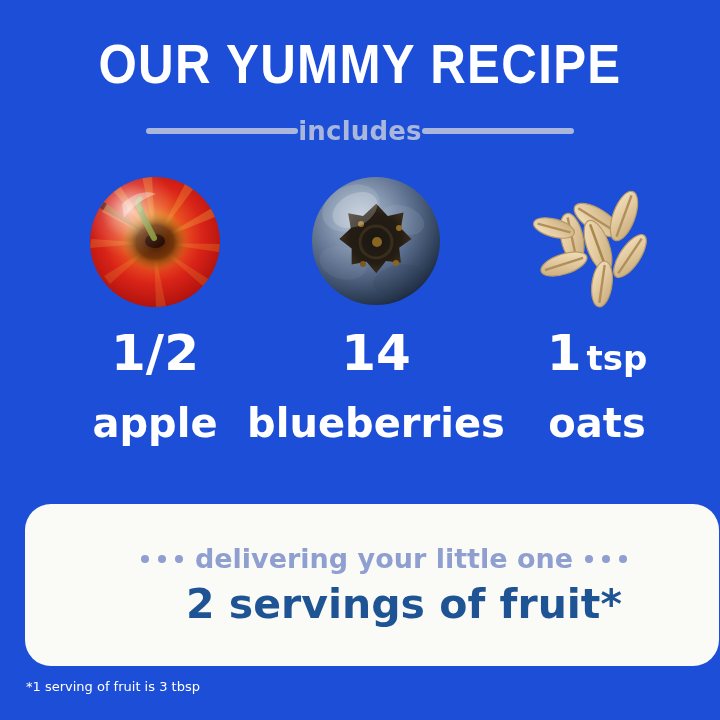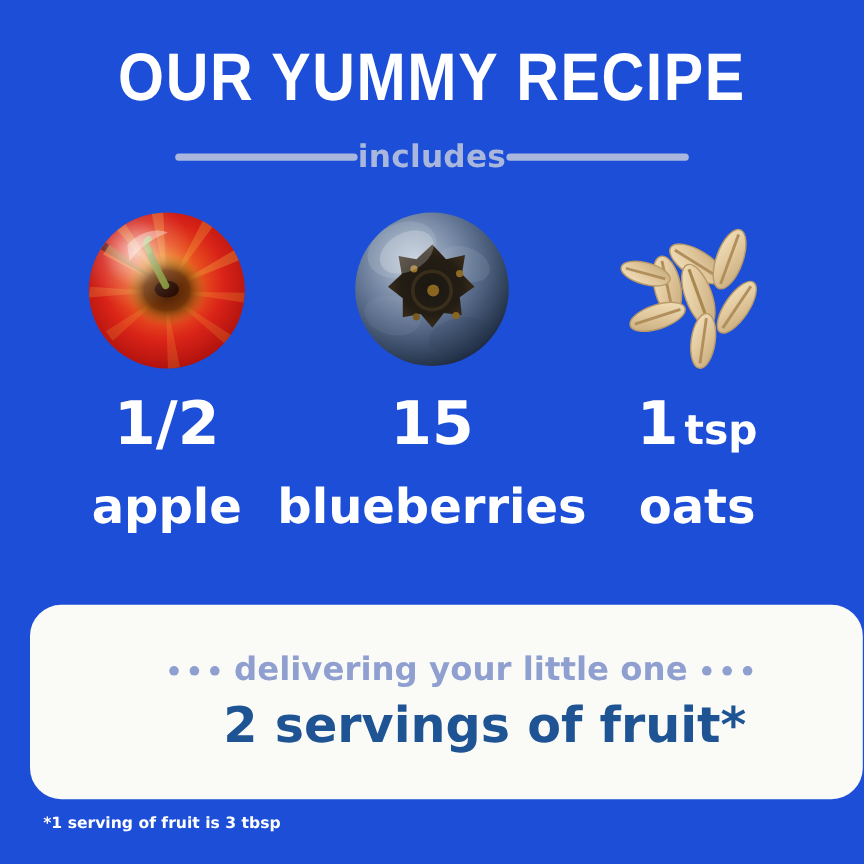--- a/index.html
+++ b/index.html
@@ -61,21 +61,21 @@
     font-size: 26px;
     font-weight: bold;
     letter-spacing: 0.2px;
     line-height: 1;
     white-space: nowrap;
   }
 
   
   .ingredients {
     position: absolute;
-    left: 34px;
+    left: 50px;
     top: 168px;
     width: 652px;
     display: flex;
     align-items: flex-start;
     justify-content: space-between;
   }
   .ing {
     width: 210px;
     display: flex;
     flex-direction: column;
@@ -161,26 +161,26 @@
     font-weight: bold;
     color: #1f5494;
     line-height: 1;
     white-space: nowrap;
     margin-left: 40px;
   }
 
   
   .footnote {
     position: absolute;
-    left: 36px;
+    left: 26px;
     top: 680px;
     color: #ffffff;
     font-family: "DejaVu Sans", sans-serif;
     font-size: 13px;
-    font-weight: bold;
+    font-weight: normal;
     line-height: 1;
     white-space: nowrap;
   }
 </style>
 </head>
 <body>
 
 <div id="page">
 
   <div class="title">OUR YUMMY RECIPE</div>
@@ -278,21 +278,21 @@
           <circle cx="73" cy="74" r="16" fill="none" stroke="#4a3a22" stroke-width="3" opacity="0.6"></circle>
           <circle cx="74" cy="74" r="5" fill="#8a6520"></circle>
           <circle cx="58" cy="56" rx="3" r="3" fill="#9a7328"></circle>
           <circle cx="96" cy="60" r="3" fill="#8f6a24"></circle>
           <circle cx="60" cy="96" r="3" fill="#7a5a1e"></circle>
           <circle cx="93" cy="95" r="3" fill="#8a6520"></circle>
           <ellipse cx="52" cy="42" rx="24" ry="16" fill="#ffffff" opacity="0.22" transform="rotate(-28 52 42)"></ellipse>
         </svg>
       </div>
       <div class="ing-qty">
-        <span>15</span>
+        <span>14</span>
       </div>
       <div class="ing-name">blueberries</div>
     </div>
 
     <div class="ing">
       <div class="ing-art">
         <svg viewBox="0 0 146 146" width="146" height="146" aria-hidden="true">
           <defs>
             <linearGradient id="oatG" x1="0%" y1="0%" x2="100%" y2="100%">
               <stop offset="0%" stop-color="#f4e3bf"></stop>

